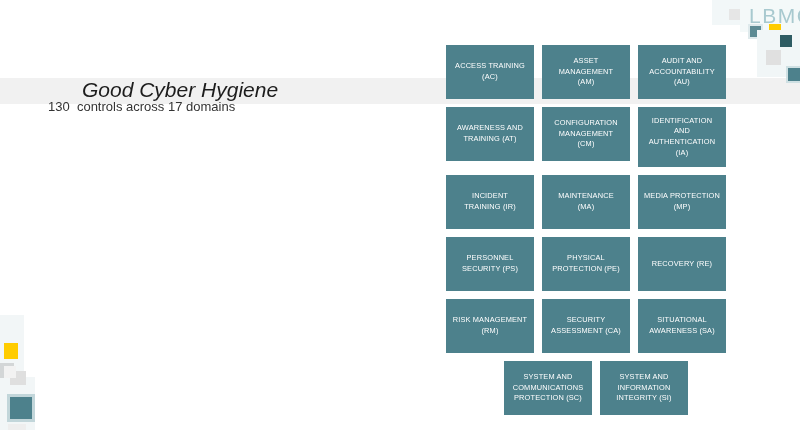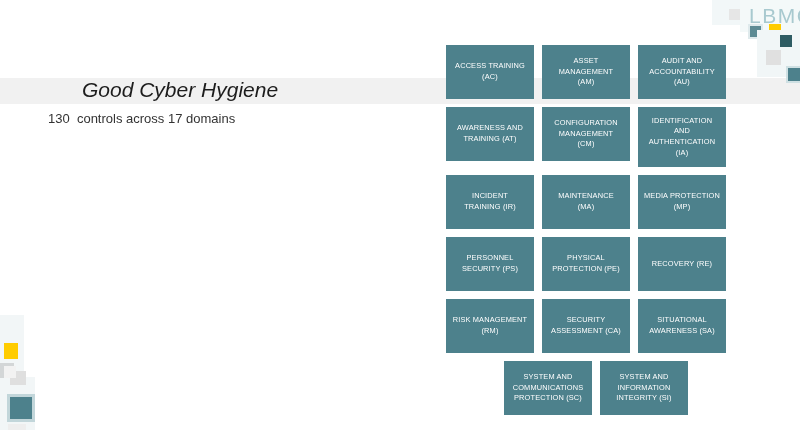--- a/index.html
+++ b/index.html
@@ -189,21 +189,21 @@
     font-size: 21px;
     font-style: italic;
     color: #1c1c1c;
     line-height: 1.2;
     white-space: nowrap;
     margin-left: 34px;
   }
   .bodyline {
     position: absolute;
     left: 48px;
-    top: 111px;
+    top: 99px;
     font-size: 13px;
     color: #333333;
     white-space: pre;
   }
 
   
   #grid {
     position: absolute;
     left: 446px;
     top: 45px;

